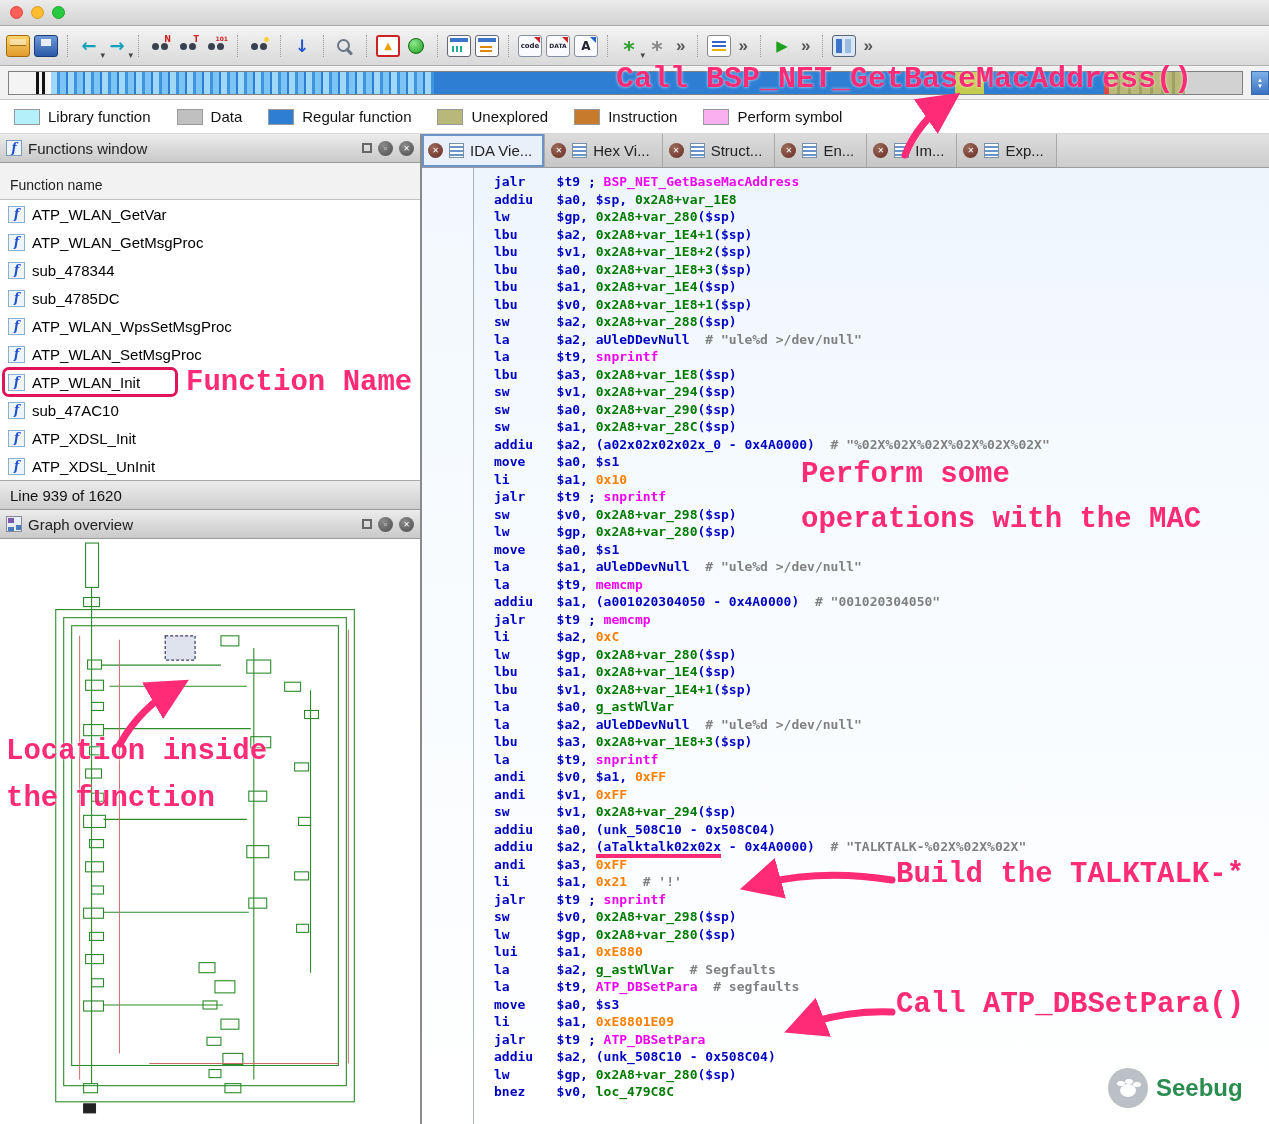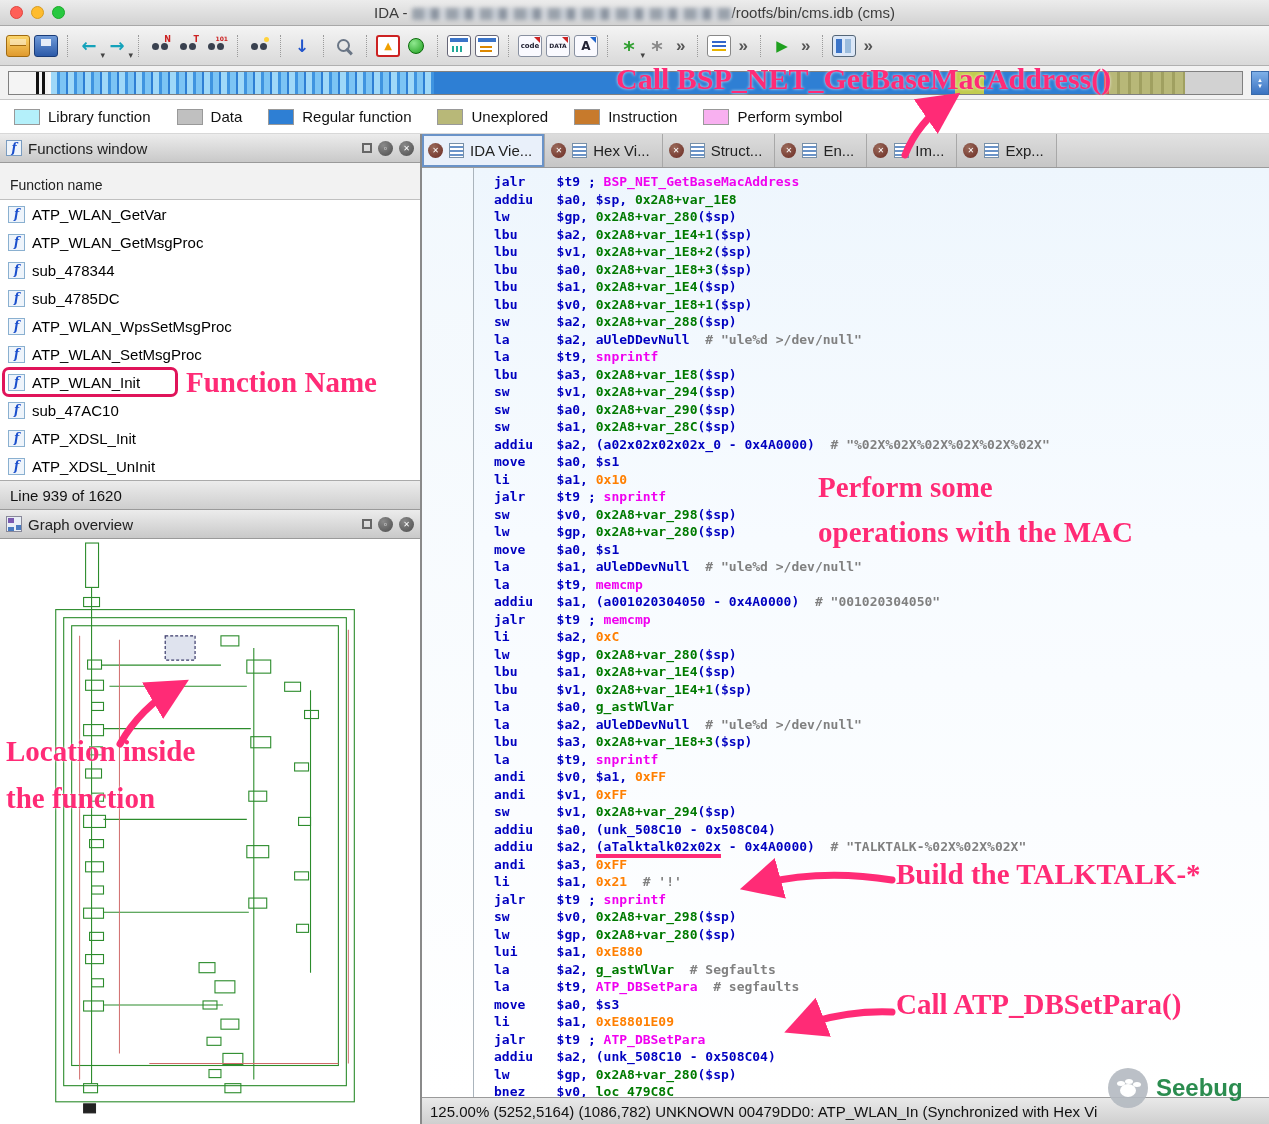--- a/index.html
+++ b/index.html
@@ -153,26 +153,26 @@
   .t-f { color:#f000f0; }
   .t-c { color:#808080; }
   .t-u { color:#0000c0; border-bottom:4px solid #ff2b76; }
 
   
   .status-bar { height:27px; background:linear-gradient(180deg,#e9e9e9,#cfcfcf); border-top:1px solid #9a9a9a;
     display:flex; align-items:center; padding-left:8px; font-size:15px; color:#111; white-space:nowrap; overflow:hidden; }
 
   
   .annot-layer { position:absolute; inset:0; pointer-events:none; z-index:60; }
-  .annot { position:absolute; color:#ff2b76; font-weight:bold; font-family:Liberation Serif, serif;
+  .annot { position:absolute; color:#ff2b76; font-weight:bold; font-family:Liberation Mono, monospace;
     text-shadow:0 0 3px rgba(255,255,255,.85); }
   .annot span { display:block; }
   .a-call-bsp { left:616px; top:62px; font-size:30px; }
   .a-func-name { left:186px; top:366px; font-size:29px; }
-  .a-perform { left:818px; top:452px; font-size:29px; line-height:45px;margin-top:13px; }
+  .a-perform { left:801px; top:452px; font-size:29px; line-height:45px; }
   .a-build { left:896px; top:852px; font-size:29px; line-height:45px; }
   .a-call-db { left:896px; top:988px; font-size:29px; }
   .a-loc { left:6px; top:728px; font-size:29px; line-height:47px; }
 
   
   .watermark { position:absolute; left:1108px; top:1068px; display:flex; align-items:center; gap:8px; z-index:55;
     opacity:.9; }
   .wm-circle { width:40px; height:40px; border-radius:50%; background:#b4bac1; position:relative; }
   .wm-circle::after { content:""; position:absolute; left:12px; top:16px; width:16px; height:13px; border-radius:50%;
     background:#fff; box-shadow:-7px -7px 0 -4px #fff, 1px -9px 0 -4px #fff, 9px -6px 0 -4px #fff; }
@@ -182,21 +182,20 @@
 <body>
 
 <div class="screen">
 
   <div class="titlebar">
     <div class="tl-group">
       <span class="tl tl-red"></span>
       <span class="tl tl-yellow"></span>
       <span class="tl tl-green"></span>
     </div>
-    <div class="title-text"><span>IDA - </span><span class="blurred"></span><span>/rootfs/bin/cms.idb (cms)</span></div>
   </div>
 
   <div class="toolbar">
       <span class="tbi tb-open-file"></span>
       <span class="tbi tb-save"></span>
       <div class="tb-sep"></div>
       <span class="tbi tb-nav-back"></span>
       <span class="tbi tb-nav-forward"></span>
       <div class="tb-sep"></div>
       <span class="tbi tb-jump-name"></span>
@@ -446,23 +445,20 @@
           <div class="tab">
             <span class="tab-close">✕</span>
             <span class="tab-ic"></span>
             <span>Exp...</span>
           </div>
         </div>
       <div class="listing">
         <div class="gutter"></div>
         <div class="lines"><div class="asm-line"><span class="t-b">jalr    $t9 ; </span><span class="t-f">BSP_NET_GetBaseMacAddress</span></div><div class="asm-line"><span class="t-b">addiu   $a0, $sp, </span><span class="t-g">0x2A8+var_1E8</span></div><div class="asm-line"><span class="t-b">lw      $gp, </span><span class="t-g">0x2A8+var_280</span><span class="t-b">($sp)</span></div><div class="asm-line"><span class="t-b">lbu     $a2, </span><span class="t-g">0x2A8+var_1E4+1</span><span class="t-b">($sp)</span></div><div class="asm-line"><span class="t-b">lbu     $v1, </span><span class="t-g">0x2A8+var_1E8+2</span><span class="t-b">($sp)</span></div><div class="asm-line"><span class="t-b">lbu     $a0, </span><span class="t-g">0x2A8+var_1E8+3</span><span class="t-b">($sp)</span></div><div class="asm-line"><span class="t-b">lbu     $a1, </span><span class="t-g">0x2A8+var_1E4</span><span class="t-b">($sp)</span></div><div class="asm-line"><span class="t-b">lbu     $v0, </span><span class="t-g">0x2A8+var_1E8+1</span><span class="t-b">($sp)</span></div><div class="asm-line"><span class="t-b">sw      $a2, </span><span class="t-g">0x2A8+var_288</span><span class="t-b">($sp)</span></div><div class="asm-line"><span class="t-b">la      $a2, aUleDDevNull</span><span class="t-c">  # "ule%d &gt;/dev/null"</span></div><div class="asm-line"><span class="t-b">la      $t9, </span><span class="t-f">snprintf</span></div><div class="asm-line"><span class="t-b">lbu     $a3, </span><span class="t-g">0x2A8+var_1E8</span><span class="t-b">($sp)</span></div><div class="asm-line"><span class="t-b">sw      $v1, </span><span class="t-g">0x2A8+var_294</span><span class="t-b">($sp)</span></div><div class="asm-line"><span class="t-b">sw      $a0, </span><span class="t-g">0x2A8+var_290</span><span class="t-b">($sp)</span></div><div class="asm-line"><span class="t-b">sw      $a1, </span><span class="t-g">0x2A8+var_28C</span><span class="t-b">($sp)</span></div><div class="asm-line"><span class="t-b">addiu   $a2, (a02x02x02x02x_0 - 0x4A0000)</span><span class="t-c">  # "%02X%02X%02X%02X%02X%02X"</span></div><div class="asm-line"><span class="t-b">move    $a0, $s1</span></div><div class="asm-line"><span class="t-b">li      $a1, </span><span class="t-o">0x10</span></div><div class="asm-line"><span class="t-b">jalr    $t9 ; </span><span class="t-f">snprintf</span></div><div class="asm-line"><span class="t-b">sw      $v0, </span><span class="t-g">0x2A8+var_298</span><span class="t-b">($sp)</span></div><div class="asm-line"><span class="t-b">lw      $gp, </span><span class="t-g">0x2A8+var_280</span><span class="t-b">($sp)</span></div><div class="asm-line"><span class="t-b">move    $a0, $s1</span></div><div class="asm-line"><span class="t-b">la      $a1, aUleDDevNull</span><span class="t-c">  # "ule%d &gt;/dev/null"</span></div><div class="asm-line"><span class="t-b">la      $t9, </span><span class="t-f">memcmp</span></div><div class="asm-line"><span class="t-b">addiu   $a1, (a001020304050 - 0x4A0000)</span><span class="t-c">  # "001020304050"</span></div><div class="asm-line"><span class="t-b">jalr    $t9 ; </span><span class="t-f">memcmp</span></div><div class="asm-line"><span class="t-b">li      $a2, </span><span class="t-o">0xC</span></div><div class="asm-line"><span class="t-b">lw      $gp, </span><span class="t-g">0x2A8+var_280</span><span class="t-b">($sp)</span></div><div class="asm-line"><span class="t-b">lbu     $a1, </span><span class="t-g">0x2A8+var_1E4</span><span class="t-b">($sp)</span></div><div class="asm-line"><span class="t-b">lbu     $v1, </span><span class="t-g">0x2A8+var_1E4+1</span><span class="t-b">($sp)</span></div><div class="asm-line"><span class="t-b">la      $a0, </span><span class="t-g">g_astWlVar</span></div><div class="asm-line"><span class="t-b">la      $a2, aUleDDevNull</span><span class="t-c">  # "ule%d &gt;/dev/null"</span></div><div class="asm-line"><span class="t-b">lbu     $a3, </span><span class="t-g">0x2A8+var_1E8+3</span><span class="t-b">($sp)</span></div><div class="asm-line"><span class="t-b">la      $t9, </span><span class="t-f">snprintf</span></div><div class="asm-line"><span class="t-b">andi    $v0, $a1, </span><span class="t-o">0xFF</span></div><div class="asm-line"><span class="t-b">andi    $v1, </span><span class="t-o">0xFF</span></div><div class="asm-line"><span class="t-b">sw      $v1, </span><span class="t-g">0x2A8+var_294</span><span class="t-b">($sp)</span></div><div class="asm-line"><span class="t-b">addiu   $a0, (unk_508C10 - 0x508C04)</span></div><div class="asm-line"><span class="t-b">addiu   $a2, </span><span class="t-u">(aTalktalk02x02x</span><span class="t-b"> - 0x4A0000)</span><span class="t-c">  # "TALKTALK-%02X%02X%02X"</span></div><div class="asm-line"><span class="t-b">andi    $a3, </span><span class="t-o">0xFF</span></div><div class="asm-line"><span class="t-b">li      $a1, </span><span class="t-o">0x21</span><span class="t-c">  # '!'</span></div><div class="asm-line"><span class="t-b">jalr    $t9 ; </span><span class="t-f">snprintf</span></div><div class="asm-line"><span class="t-b">sw      $v0, </span><span class="t-g">0x2A8+var_298</span><span class="t-b">($sp)</span></div><div class="asm-line"><span class="t-b">lw      $gp, </span><span class="t-g">0x2A8+var_280</span><span class="t-b">($sp)</span></div><div class="asm-line"><span class="t-b">lui     $a1, </span><span class="t-o">0xE880</span></div><div class="asm-line"><span class="t-b">la      $a2, </span><span class="t-g">g_astWlVar</span><span class="t-c">  # Segfaults</span></div><div class="asm-line"><span class="t-b">la      $t9, </span><span class="t-f">ATP_DBSetPara</span><span class="t-c">  # segfaults</span></div><div class="asm-line"><span class="t-b">move    $a0, $s3</span></div><div class="asm-line"><span class="t-b">li      $a1, </span><span class="t-o">0xE8801E09</span></div><div class="asm-line"><span class="t-b">jalr    $t9 ; </span><span class="t-f">ATP_DBSetPara</span></div><div class="asm-line"><span class="t-b">addiu   $a2, (unk_508C10 - 0x508C04)</span></div><div class="asm-line"><span class="t-b">lw      $gp, </span><span class="t-g">0x2A8+var_280</span><span class="t-b">($sp)</span></div><div class="asm-line"><span class="t-b">bnez    $v0, </span><span class="t-g">loc_479C8C</span></div></div>
       </div>
-      <div class="status-bar">
-        <span>125.00%  (5252,5164)  (1086,782)  UNKNOWN  00479DD0: ATP_WLAN_In  (Synchronized with Hex Vi</span>
-      </div>
     </div>
   </div>
 
   <div class="watermark">
     <span class="wm-circle"></span>
     <span class="wm-text">Seebug</span>
   </div>
 
   <div class="annot-layer">
     <div class="annot a-call-bsp">Call BSP_NET_GetBaseMacAddress()</div>

